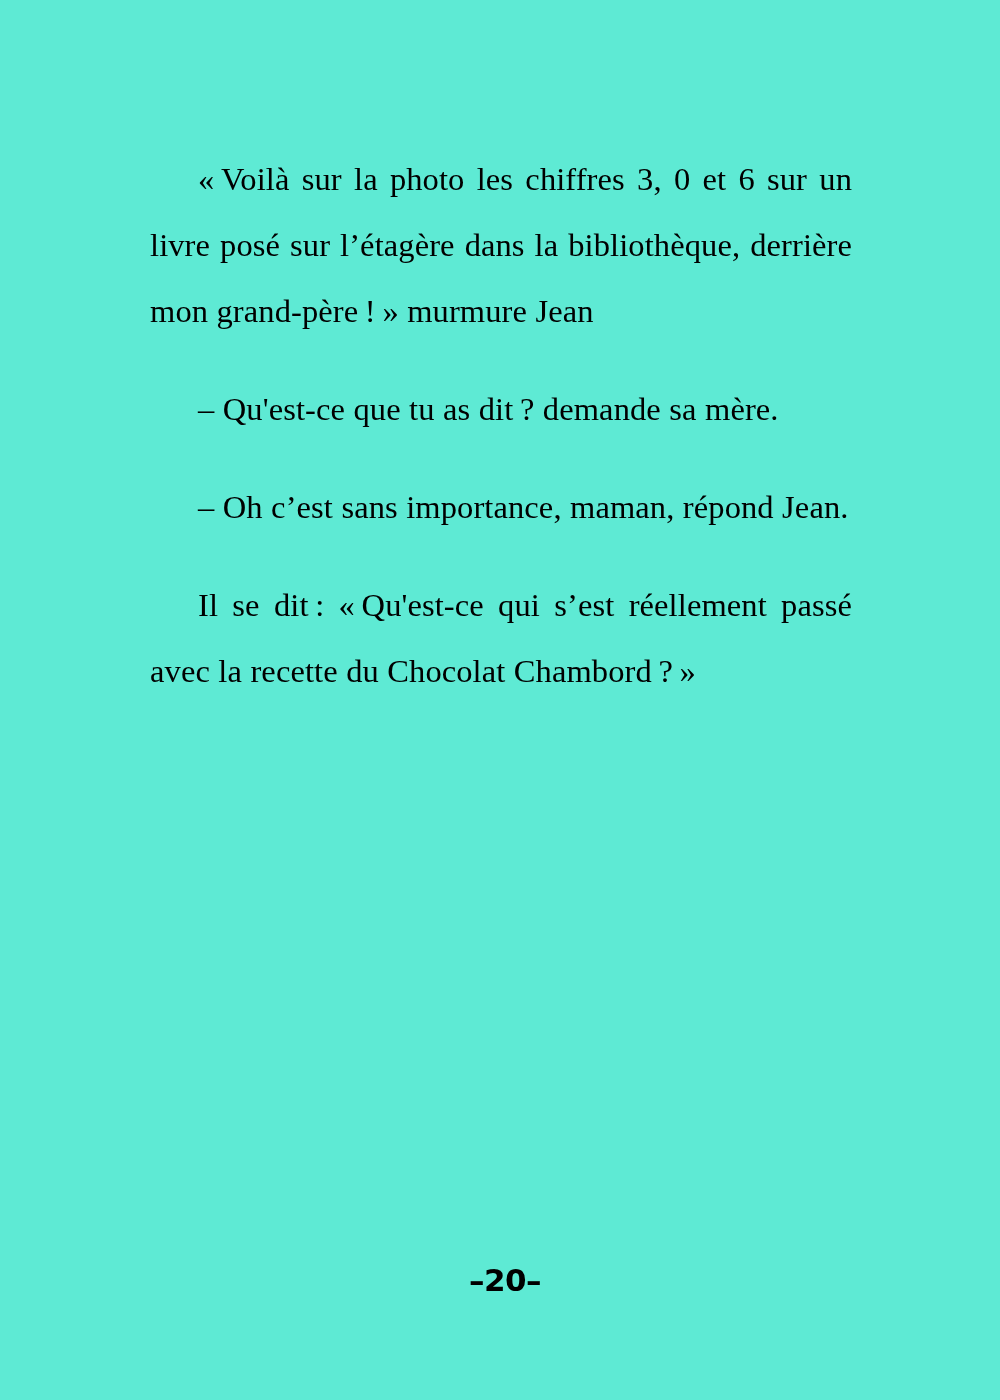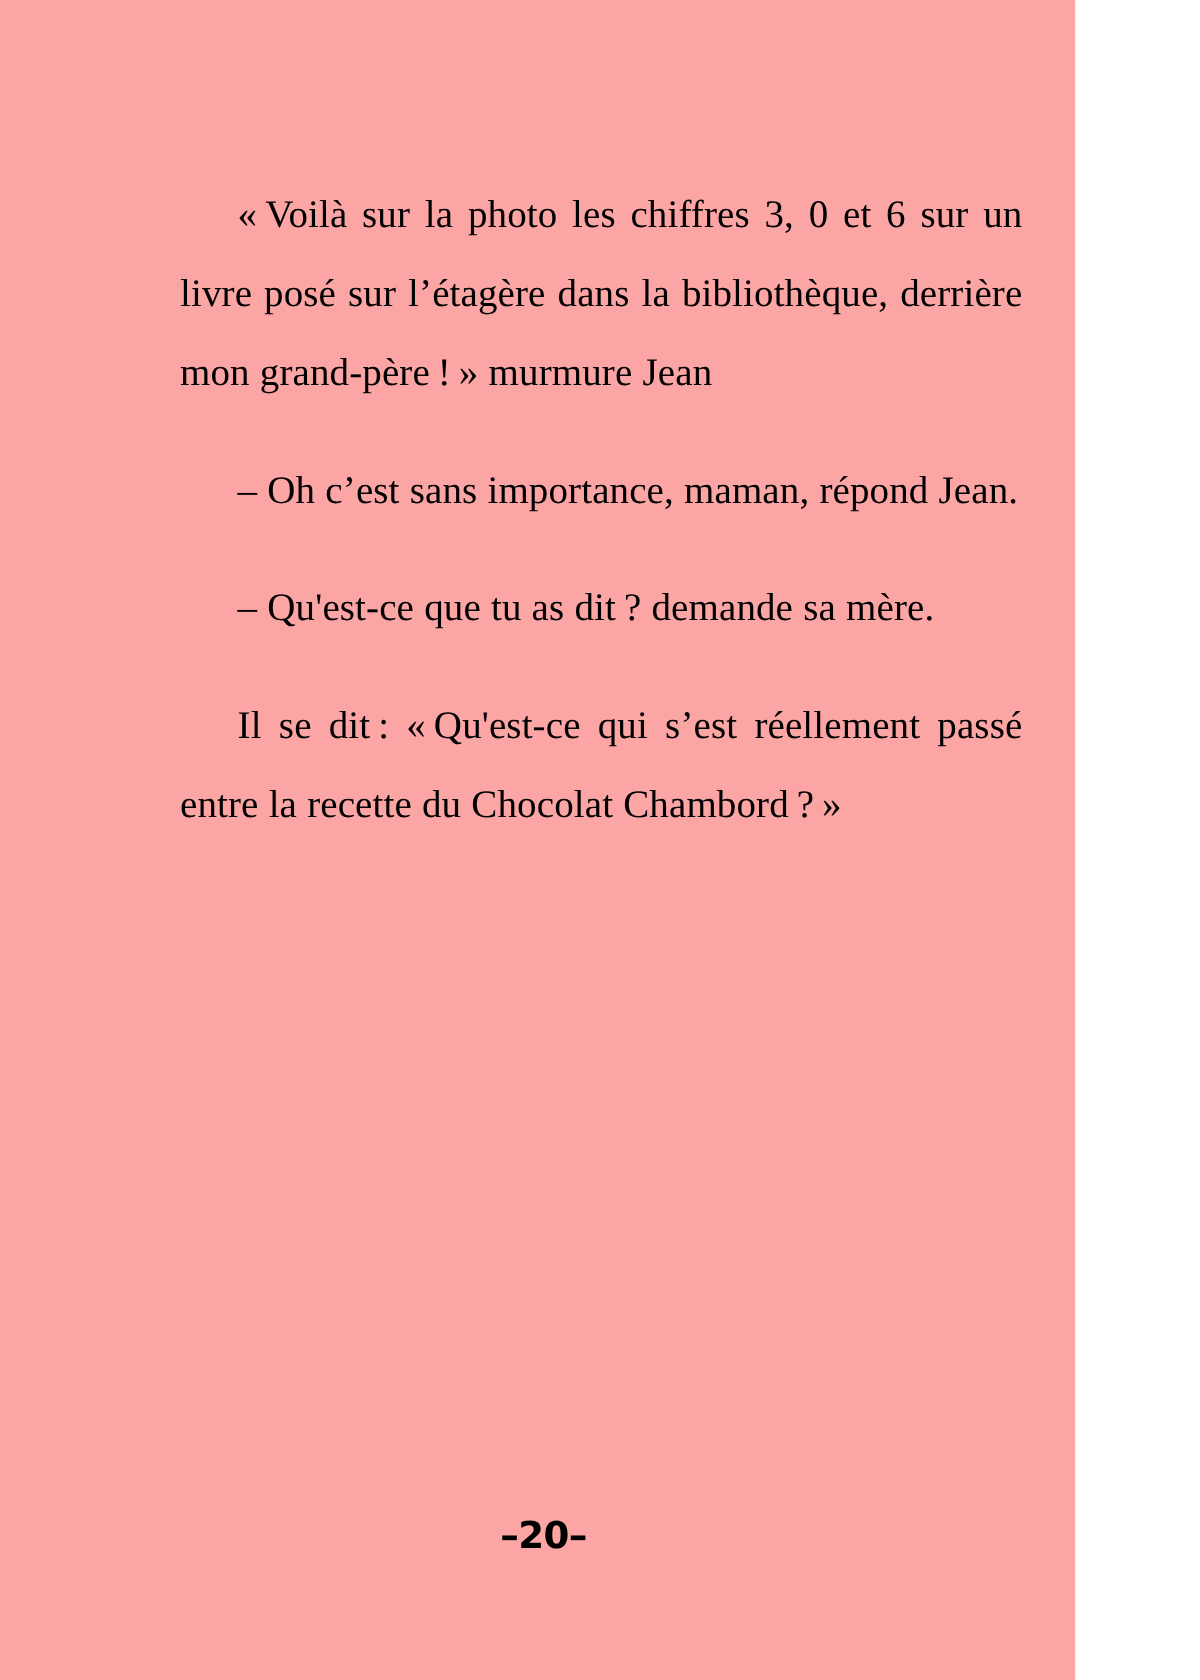--- a/index.html
+++ b/index.html
@@ -13,23 +13,23 @@
     font-family: "Liberation Serif", "DejaVu Serif", serif;
     color: #000000;
     position: relative;
     overflow: hidden;
   }
 
   
   .page {
     position: absolute;
     inset: 0;
-    width: 896px;
+    width: 1000px;
     height: 1400px;
-    background: #fca5a5;
+    background: #5eead4;
   }
 
   .text-block {
     position: absolute;
     left: 150px;
     top: 146px;
     width: 702px;
   }
 
   .para {
@@ -69,23 +69,23 @@
 </head>
 <body>
 
 <div class="page">
 
   <div class="text-block">
 
     <p class="para indent-normal">« Voilà sur la photo les chiffres 3, 0 et 6 sur un livre posé sur l’étagère dans la bibliothèque, derrière mon grand-père ! » murmure Jean</p>
 
 
+    <p class="para indent-normal">– Qu'est-ce que tu as dit ? demande sa mère.</p>
+
     <p class="para indent-normal">– Oh c’est sans importance, maman, répond Jean.</p>
 
-    <p class="para indent-normal">– Qu'est-ce que tu as dit ? demande sa mère.</p>
-
-    <p class="para indent-normal">Il se dit : « Qu'est-ce qui s’est réellement passé entre la recette du Chocolat Chambord ? »</p>
+    <p class="para indent-normal">Il se dit : « Qu'est-ce qui s’est réellement passé avec la recette du Chocolat Chambord ? »</p>
 
   </div>
 
   <div class="page-number">–20–</div>
 
 </div>
 
 </body></html>

